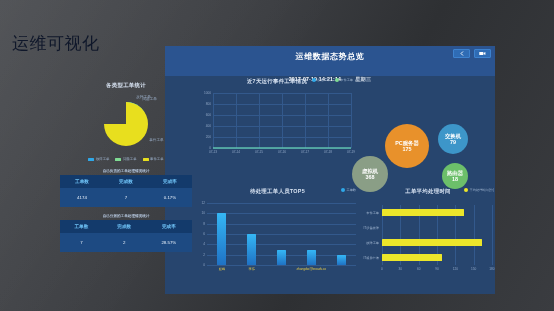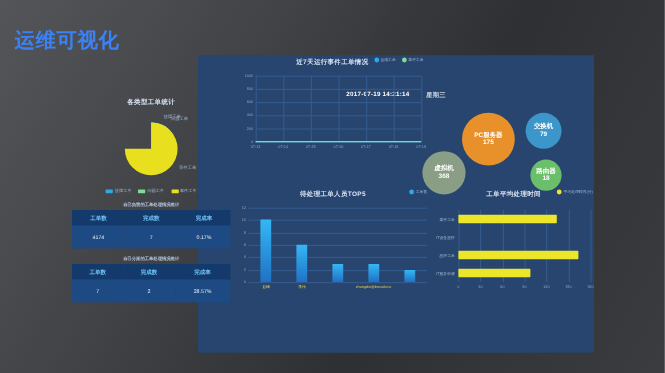--- a/index.html
+++ b/index.html
@@ -11,22 +11,22 @@
   body {
     background: linear-gradient(118deg, #4a4c50 0%, #3c3e42 38%, #2e3033 62%, #3a3c40 100%);
     position: relative;
   }
   .slide-sheen {
     position: absolute; inset: 0;
     background: linear-gradient(125deg, rgba(255,255,255,.05) 0%, rgba(255,255,255,0) 45%);
     pointer-events: none;
   }
   .page-title {
-    position: absolute; left: 12px; top: 22px;
-    color: #3b82f6; font-size: 17px; font-weight: bold;
+    position: absolute; left: 12px; top: 32px;
+    color: #0f172a; font-size: 17px; font-weight: normal;
     letter-spacing: .5px;
   }
 
   
   .dash {
     position: absolute; left: 165px; top: 46px;
     width: 330px; height: 248px;
     background: #27456e;
     overflow: hidden;
   }
@@ -142,20 +142,36 @@
 </style>
 </head>
 <body>
 
 <div class="slide-sheen"></div>
 
 <div class="page-title">运维可视化</div>
 
 <div class="dash">
 
+  <div class="dash-head">
+    <div class="dash-title">运维数据态势总览</div>
+    <div class="win-btns">
+      <div class="win-btn">
+        <svg width="4" height="5" viewBox="0 0 4 5">
+          <path d="M3 0.5 L1 2.5 L3 4.5" fill="none" stroke="#ffffff" stroke-width="0.9"></path>
+        </svg>
+      </div>
+      <div class="win-btn">
+        <svg width="7" height="5" viewBox="0 0 7 5">
+          <rect x="0.3" y="1" width="4" height="3" fill="#ffffff"></rect>
+          <path d="M4.6 2 L6.4 1 L6.4 4 L4.6 3 Z" fill="#ffffff"></path>
+        </svg>
+      </div>
+    </div>
+  </div>
 
   <div class="stamp">
     <span>2017-07-19 14:21:14</span>
     <span class="dow">星期三</span>
   </div>
 
   <div class="dash-body">
 
     <div class="panel line-panel">
       <div class="panel-title">近7天运行事件工单情况</div>

